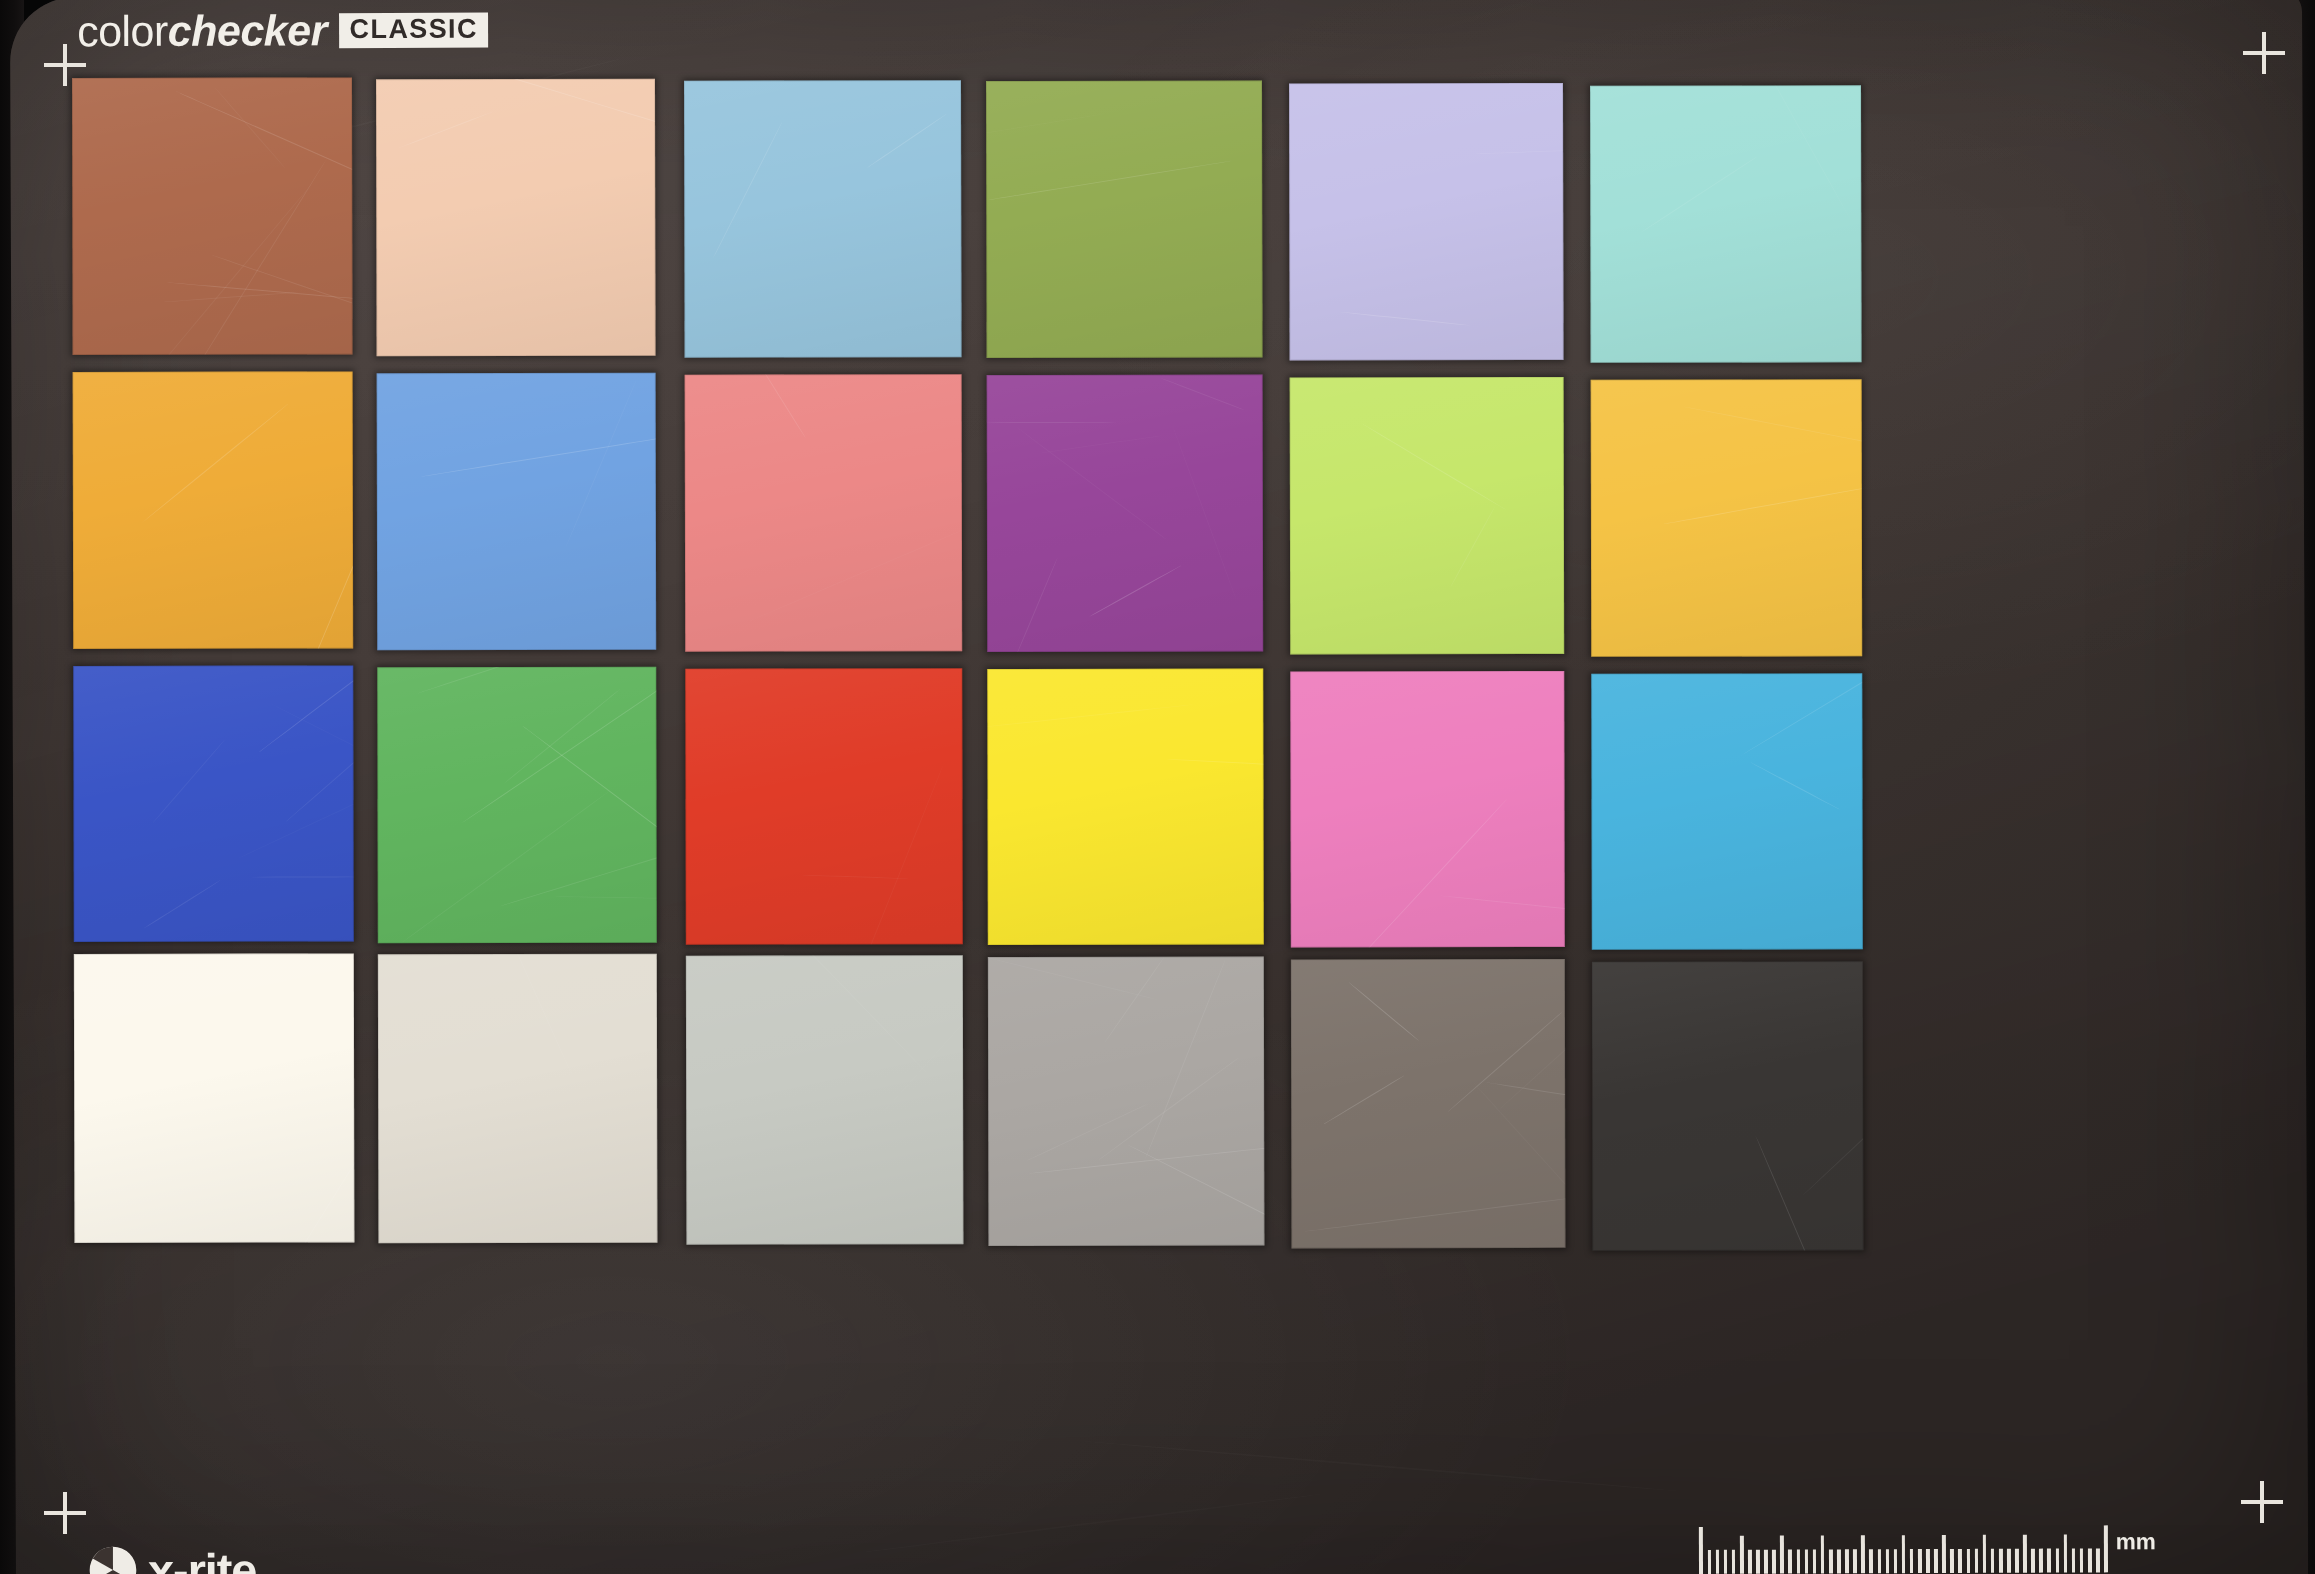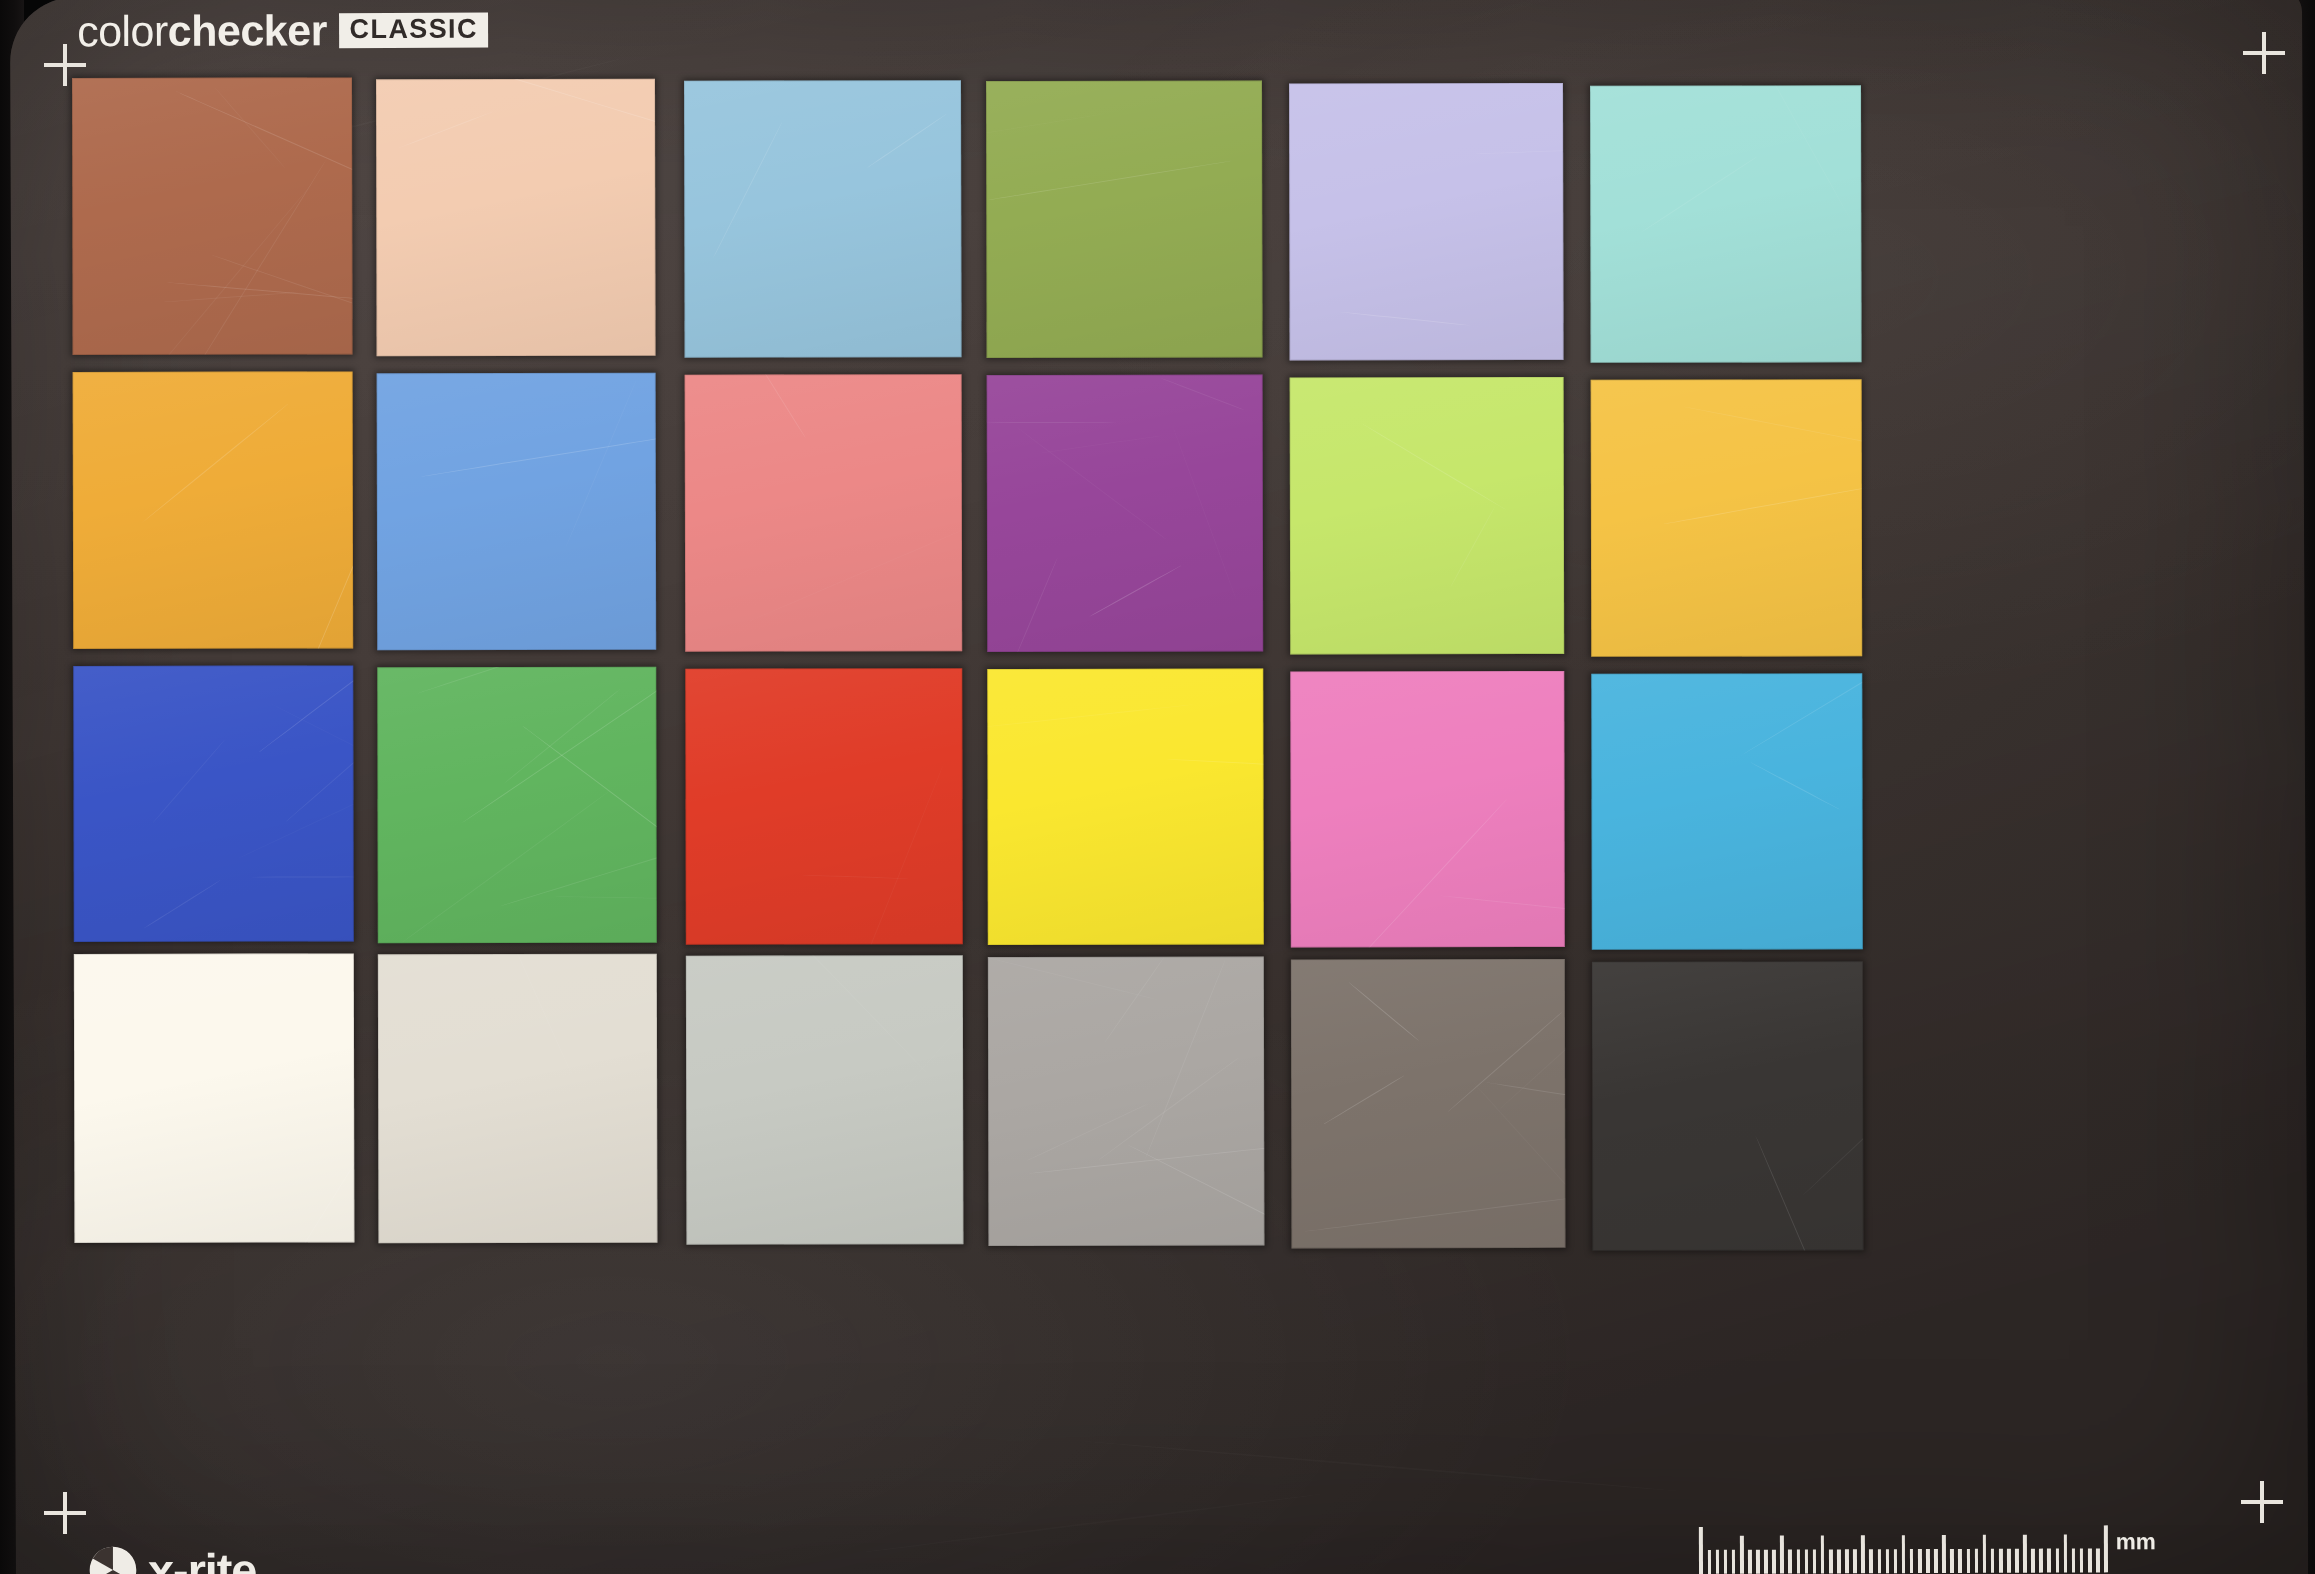--- a/index.html
+++ b/index.html
@@ -81,21 +81,21 @@
     white-space: nowrap;
     z-index: 7;
   }
   #wordmark .wm-text {
     font-size: 43px;
     letter-spacing: -0.5px;
     color: #f2efe9;
     line-height: 1;
   }
   #wordmark .wm-light { font-weight: 400; }
-  #wordmark .wm-bold  { font-weight: 700; }
+  #wordmark .wm-bold  { font-weight: 700; font-style: italic; }
   #wordmark .wm-badge {
     background: #f1eee8;
     color: #312b29;
     font-size: 27px;
     font-weight: 600;
     letter-spacing: 1.4px;
     padding: 3.6px 10px 4.5px 10px;
     line-height: 1;
   }
 

